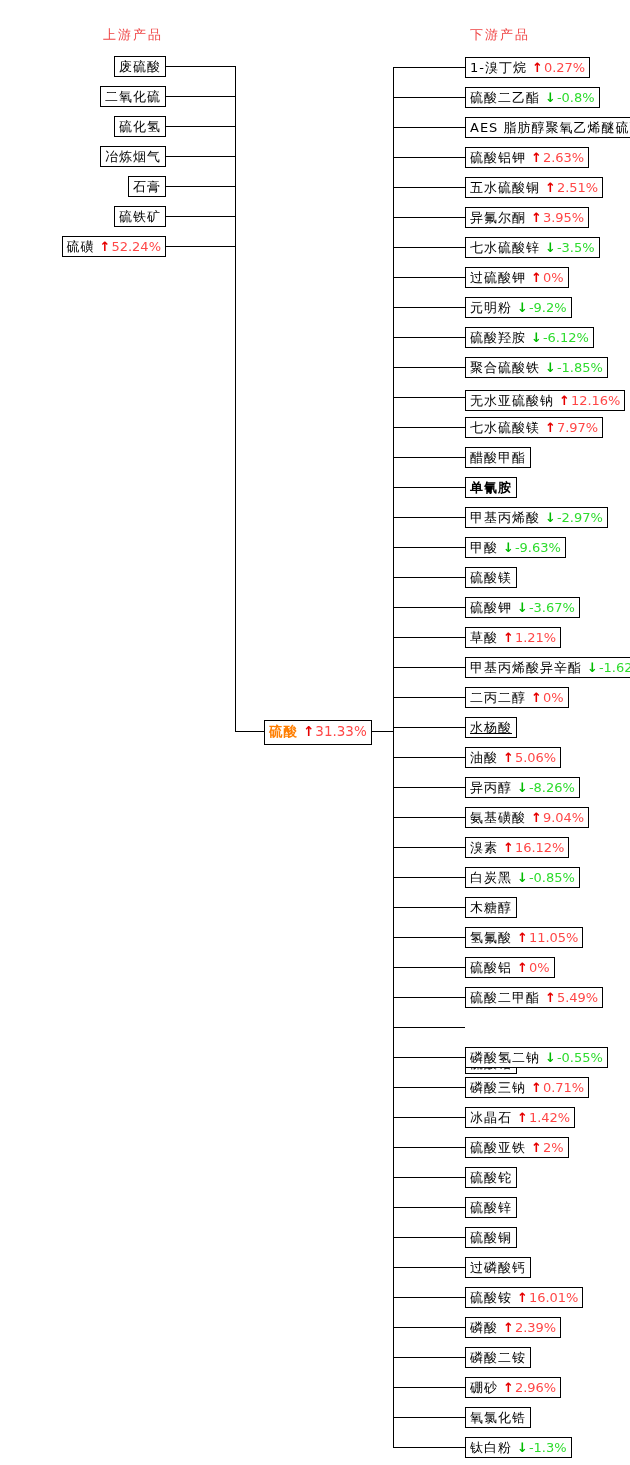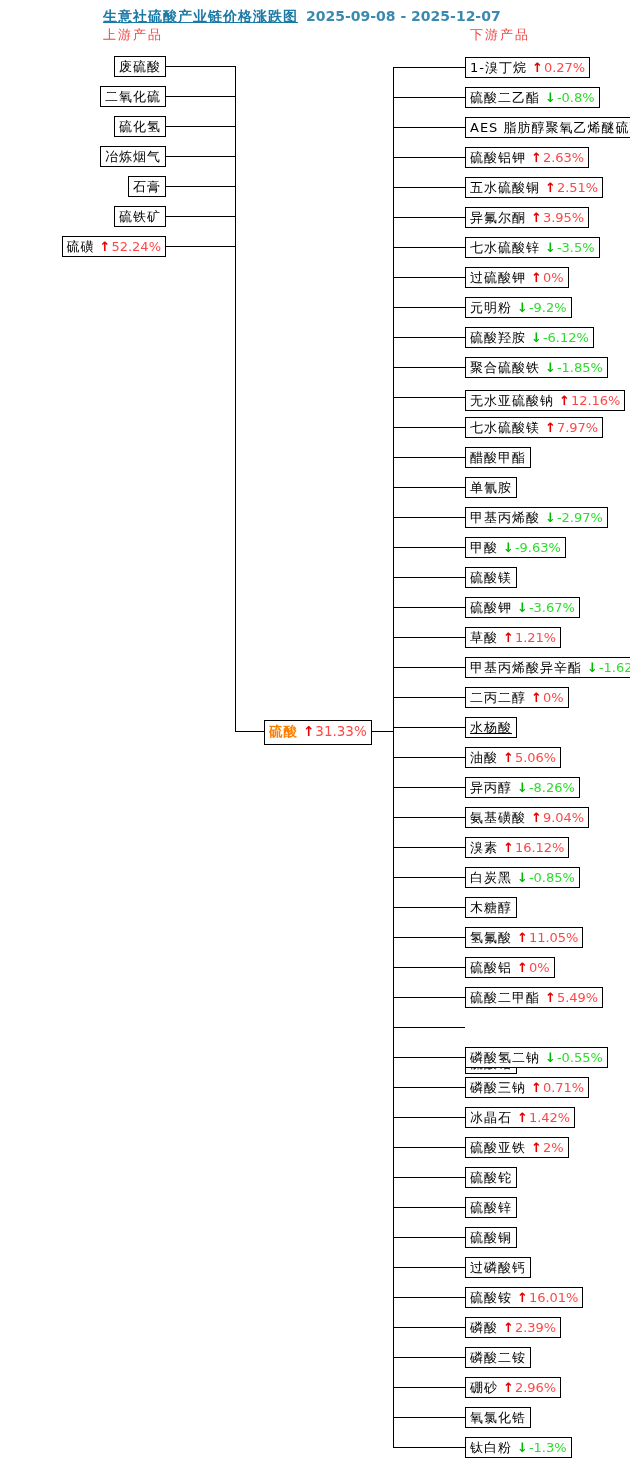--- a/index.html
+++ b/index.html
@@ -30,23 +30,20 @@
 
   .hline,.vline{position:absolute;background:#000;z-index:1;}
   .hline{height:1px;}
   .vline{width:1px;}
 </style>
 </head>
 <body>
 
 <div id="canvas">
 
-  <div class="title-row">
-    <span class="title-link">生意社硫酸产业链价格涨跌图</span><span class="title-date">2025-09-08 - 2025-12-07</span>
-  </div>
 
   <div class="col-header up-side">上游产品</div>
   <div class="col-header down-side">下游产品</div>
 
   <div class="box center-box" id="center-box" style="left:264px;top:720px;">
     <span class="cname">硫酸</span><span class="arrow up" id="center-arrow">↑</span><span class="pct up" id="center-pct">31.33%</span>
   </div>
 
 <div class="box" style="right: 464px; top: 56px;">
       <span class="pname">废硫酸</span>
@@ -130,21 +127,21 @@
     </div>
     <div class="hline" style="left: 393px; top: 427px; width: 72px;"></div>
     <div class="box" style="left: 465px; top: 417px;">
       <span class="pname">七水硫酸镁</span><span class="arrow up">↑</span><span class="pct up">7.97%</span>
     </div>
     <div class="hline" style="left: 393px; top: 457px; width: 72px;"></div>
     <div class="box" style="left: 465px; top: 447px;">
       <span class="pname">醋酸甲酯</span>
     </div>
     <div class="hline" style="left: 393px; top: 487px; width: 72px;"></div>
-    <div class="box" style="left: 465px; top: 477px;">
+    <div class="box" style="left: 465px; top: 477px; font-weight: bold;">
       <span class="pname">单氰胺</span>
     </div>
     <div class="hline" style="left: 393px; top: 517px; width: 72px;"></div>
     <div class="box" style="left: 465px; top: 507px;">
       <span class="pname">甲基丙烯酸</span><span class="arrow down">↓</span><span class="pct down">-2.97%</span>
     </div>
     <div class="hline" style="left: 393px; top: 547px; width: 72px;"></div>
     <div class="box" style="left: 465px; top: 537px;">
       <span class="pname">甲酸</span><span class="arrow down">↓</span><span class="pct down">-9.63%</span>
     </div>

